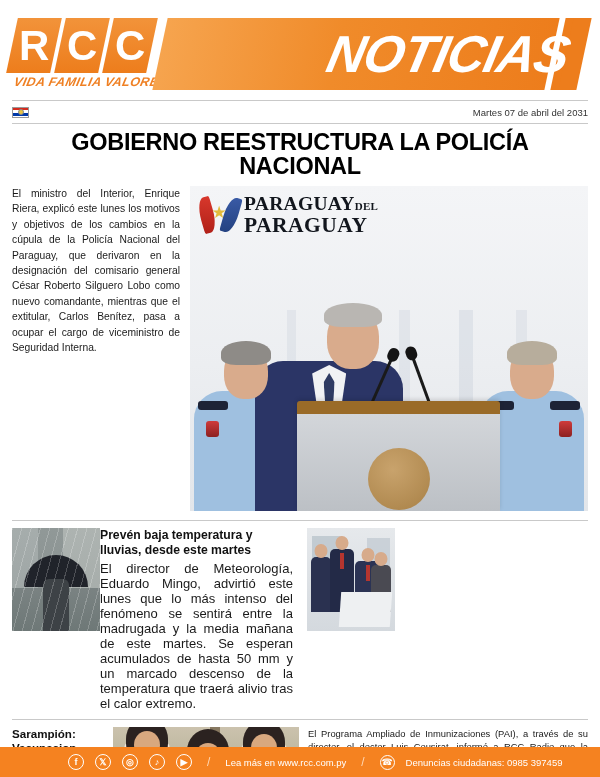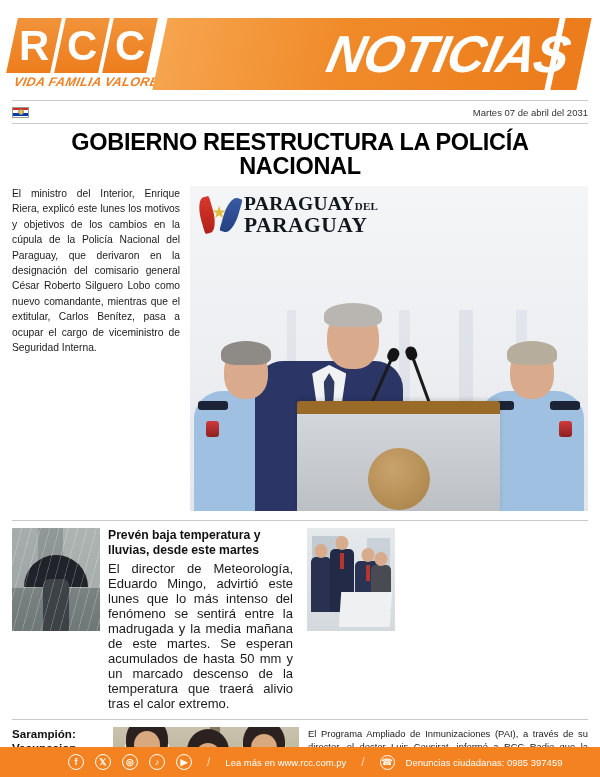--- a/index.html
+++ b/index.html
@@ -293,21 +293,21 @@
   }
 
   
   .secondary-row {
     display: flex;
     margin: 9px 12px 0 12px;
     gap: 14px;
     border-top: 1px solid #c9c9c9;
     padding-top: 7px;
   }
-  .sec-art { display: flex; gap: 8px; width: 50%; }
+  .sec-art { display: flex; width: 50%; }
   .sec-thumb {
     width: 88px; flex: 0 0 88px;
     height: 103px;
     overflow: hidden;
     position: relative;
     background: #cfd3d6;
   }
   .sec-body { flex: 1; }
   .sec-title {
     font-size: 12.2px;

